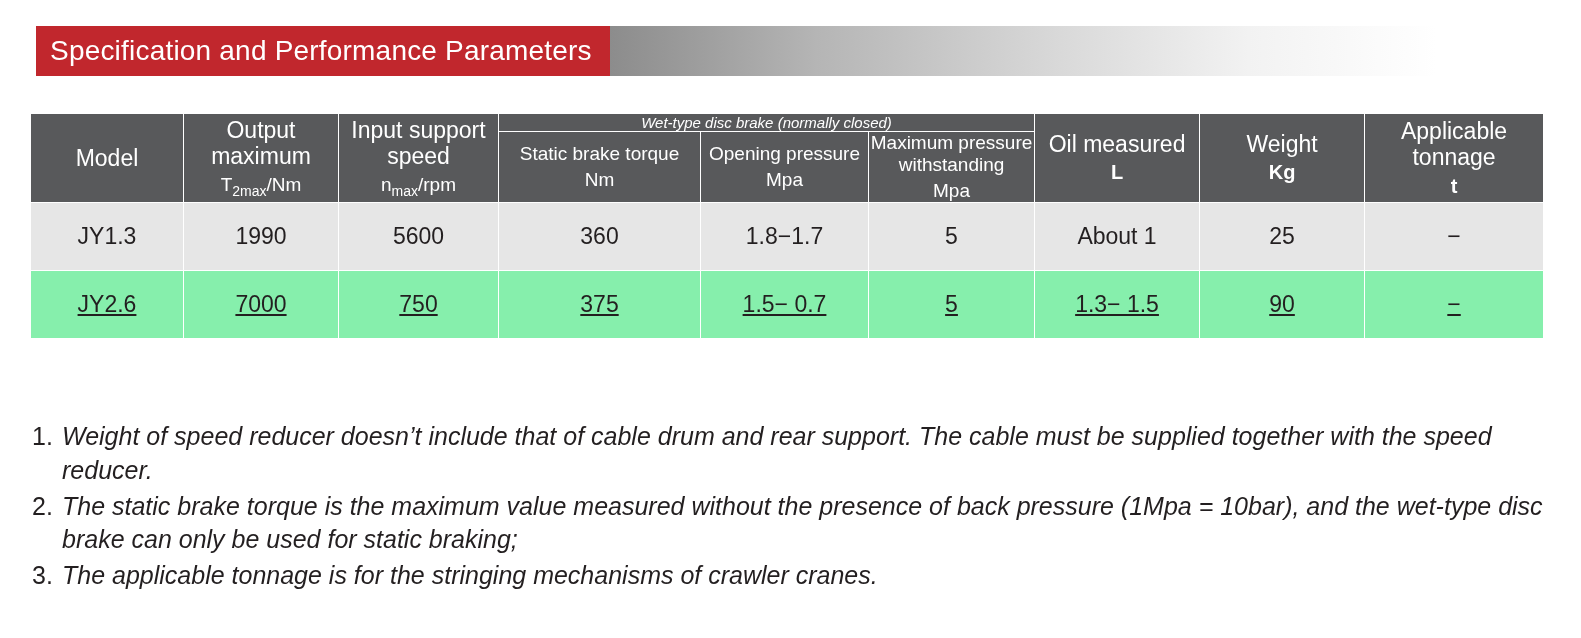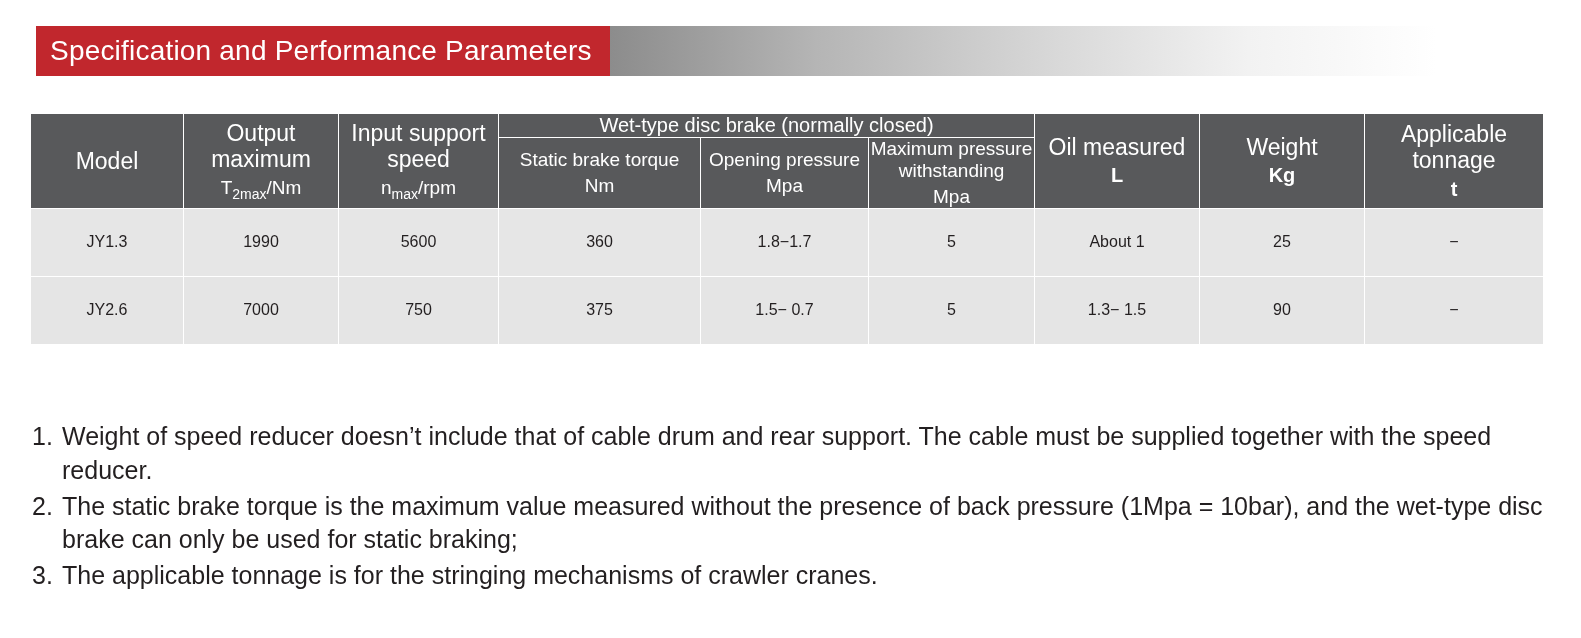--- a/index.html
+++ b/index.html
@@ -86,31 +86,33 @@
     display: block;
     font-size: 20px;
     font-weight: bold;
     margin-top: 4px;
   }
   .sub-small {
     font-size: 14px;
     vertical-align: sub;
   }
   .grp-title {
-    font-size: 20px;
+    font-size: 15px;
     padding: 10px 4px 9px;
+    font-style: italic;
   }
   .spec-table tbody td {
     background: #e6e6e6;
-    font-size: 16px;
+    font-size: 23px;
     height: 67px;
     color: #231f20;
   }
   .spec-table tbody tr.alt td {
-    background: #e5e5e5;
+    background: #86efac;
+    text-decoration: underline;
   }
 
   
   .c-model   { width: 153px; }
   .c-torque  { width: 155px; }
   .c-speed   { width: 160px; }
   .c-static  { width: 202px; }
   .c-open    { width: 168px; }
   .c-max     { width: 166px; }
   .c-oil     { width: 165px; }
@@ -132,20 +134,21 @@
     align-items: flex-start;
     margin-bottom: 2px;
   }
   .note-num {
     width: 30px;
     flex: 0 0 30px;
     text-align: left;
   }
   .note-text {
     flex: 1;
+    font-style: italic;
   }
 </style>
 </head>
 <body>
 
 <div class="page">
 
   <div class="banner">
     <div class="banner-title">Specification and Performance Parameters</div>
     <div class="banner-fade"></div>

